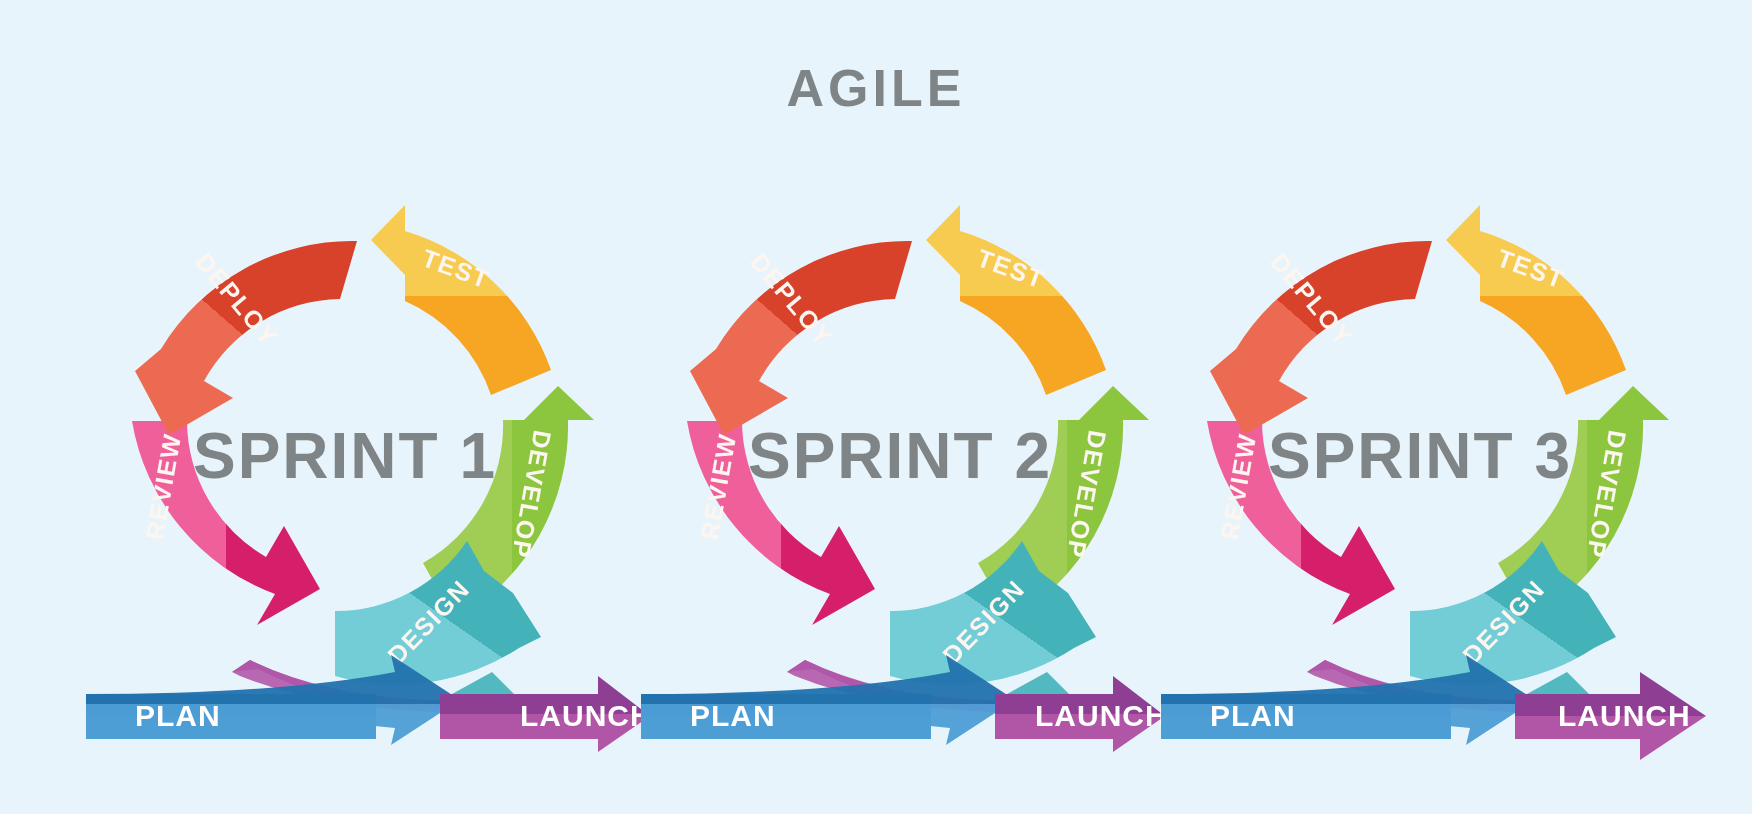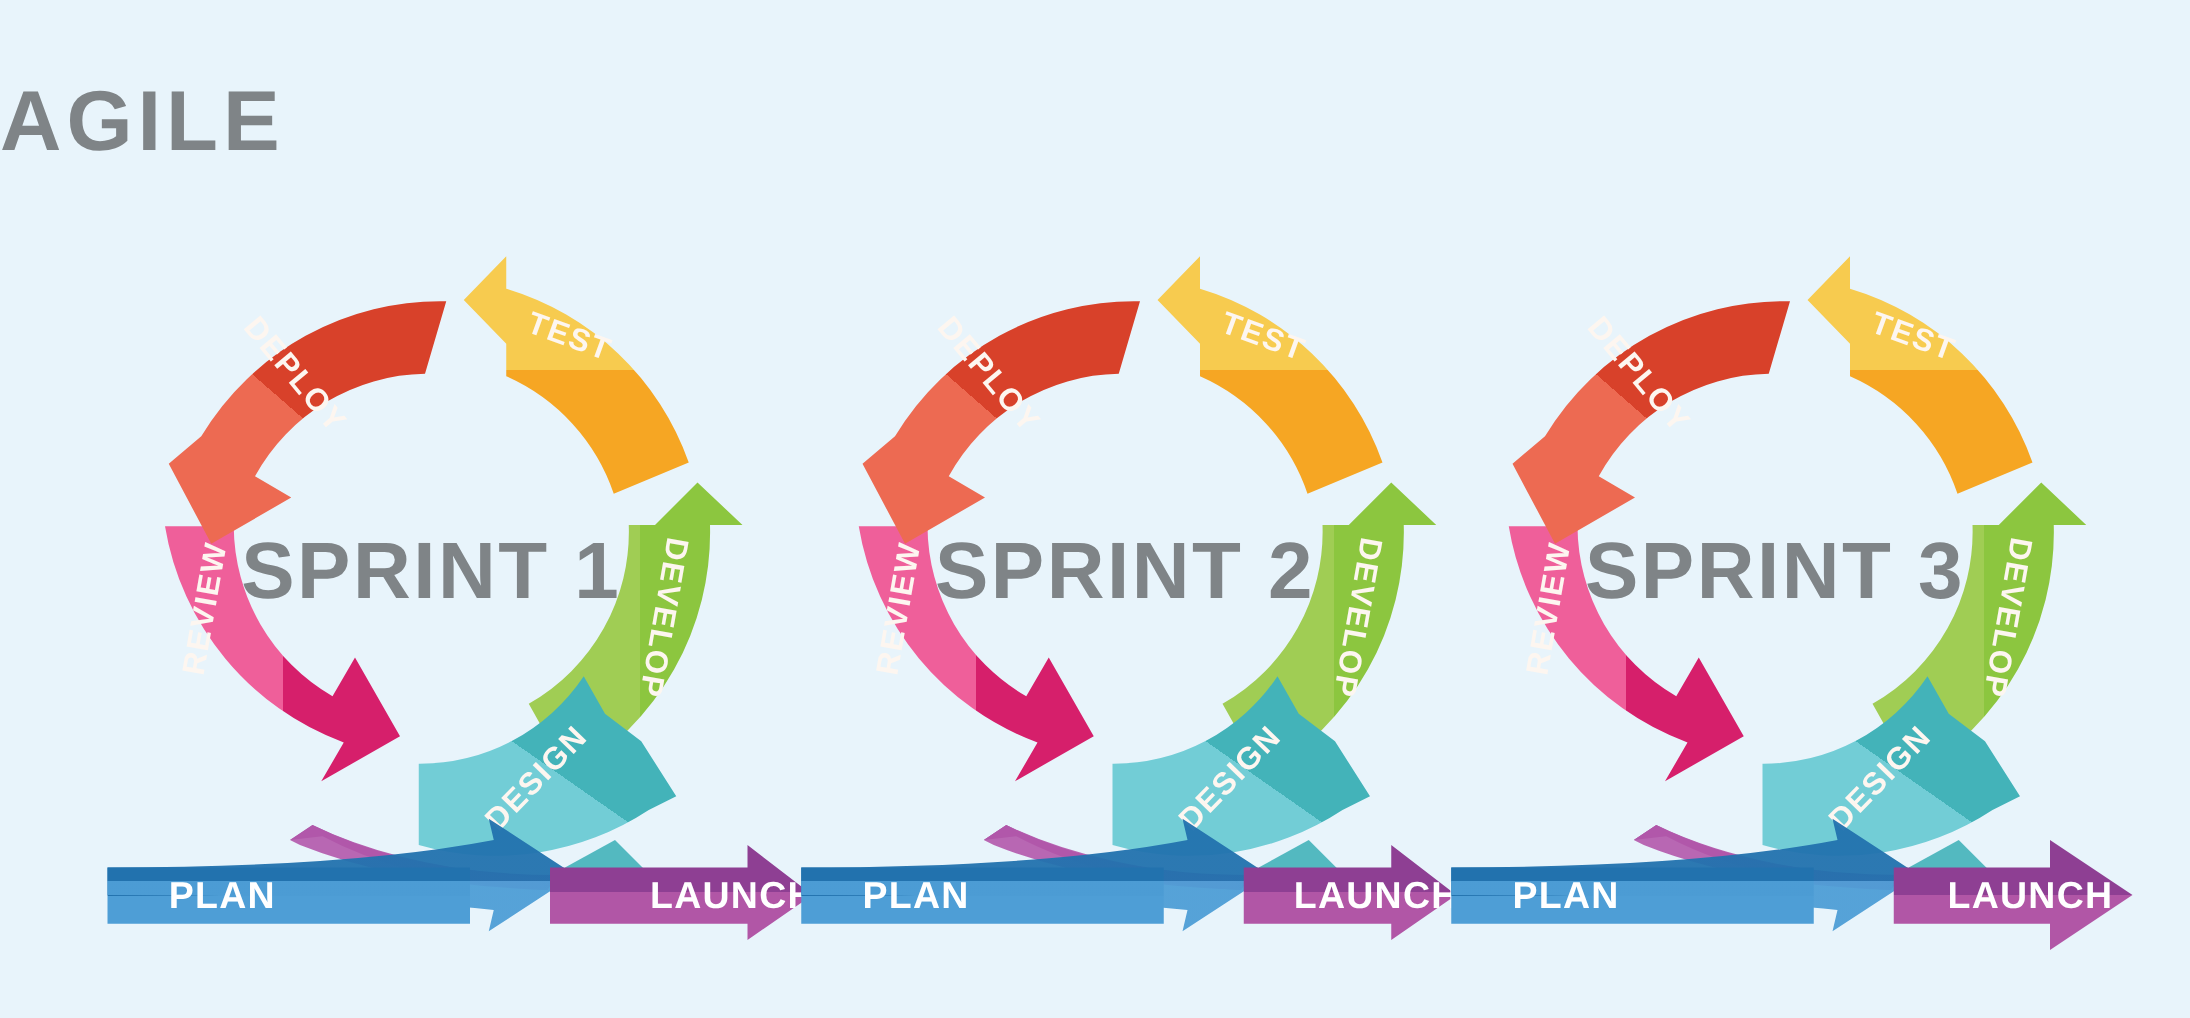--- a/index.html
+++ b/index.html
@@ -6,21 +6,22 @@
   body{
     width:1752px;height:814px;
     background:#e8f4fb;
     font-family:"Liberation Sans", sans-serif;
     overflow:hidden;
     position:relative;
   }
   #stage{position:absolute;inset:0;width:1752px;height:814px;}
   #title{
     position:absolute;top:58px;left:0;width:1752px;
-    font-size:68px;
+    text-align:center;
+    font-size:52px;
     font-weight:bold;
     letter-spacing:4px;
     color:#7f8487;
     font-family:"Liberation Sans", sans-serif;
   }
   svg{display:block;}
   .sprint-label{
     font-family:"Liberation Sans", sans-serif;
     font-weight:bold;
     font-size:64px;

